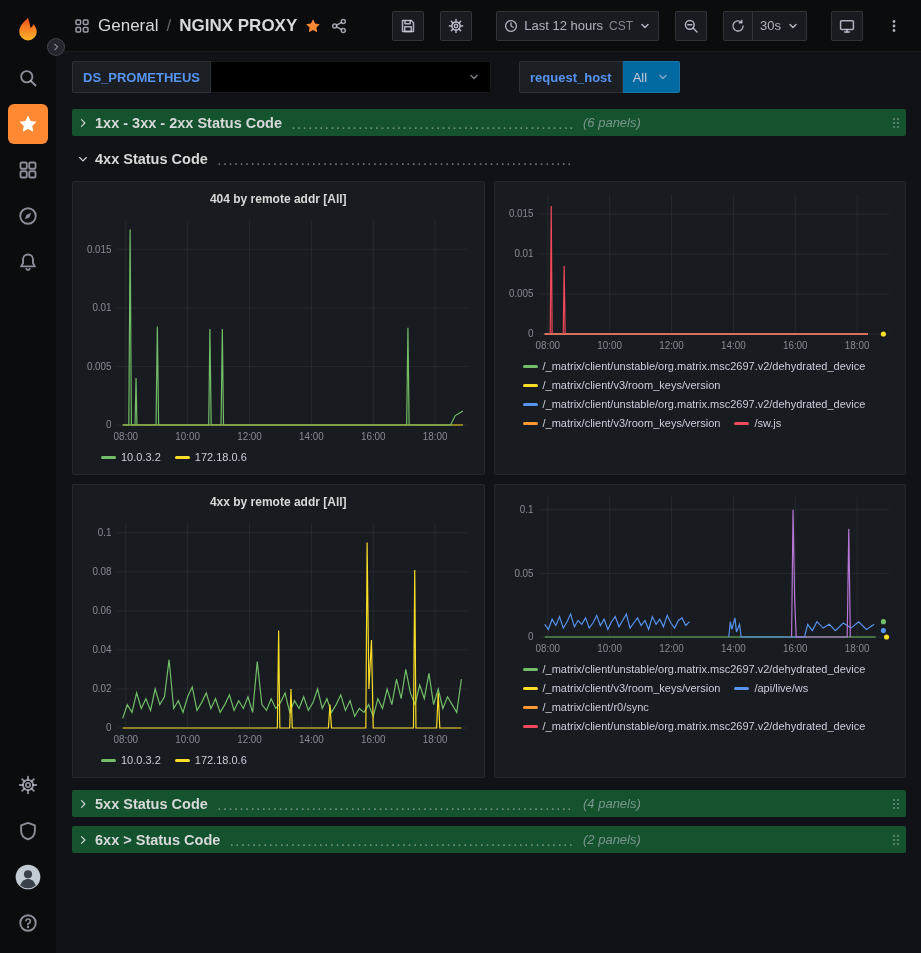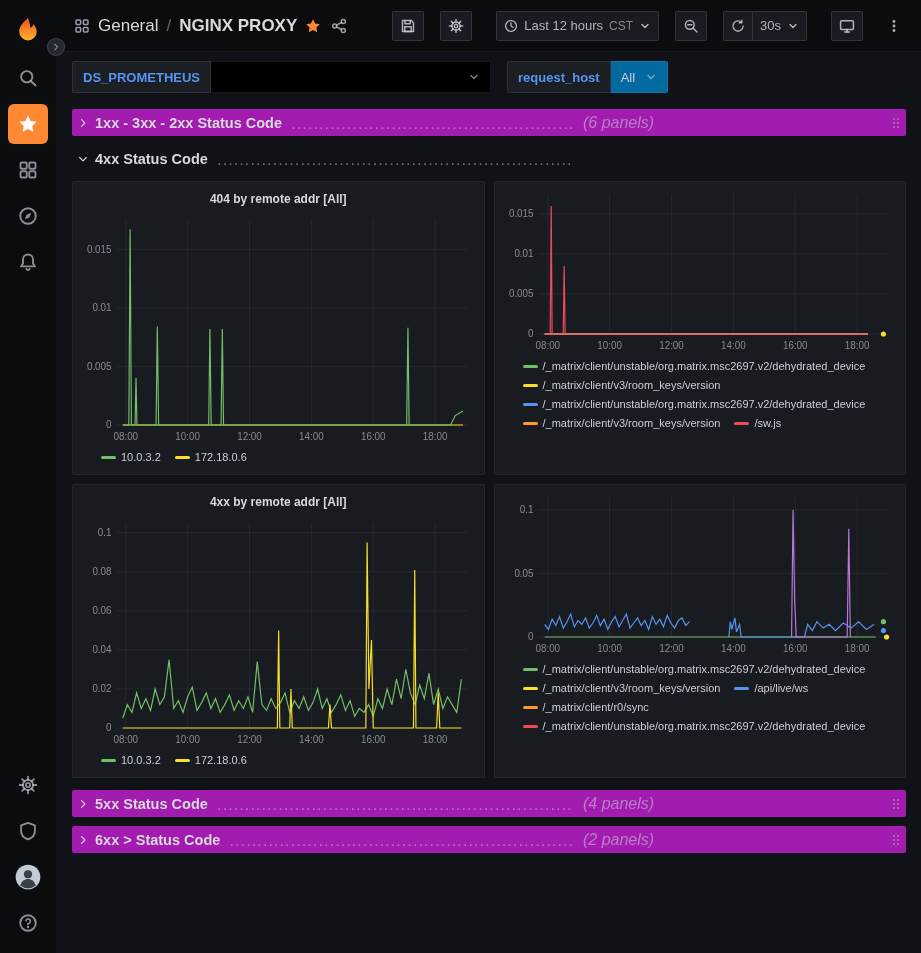--- a/index.html
+++ b/index.html
@@ -42,42 +42,42 @@
     min-width:30px; padding:0 7px; border:1px solid rgba(204,204,220,.15); border-radius:2px;
     background:#181b1f; color:rgba(204,204,220,.85); font-size:13px; cursor:pointer; white-space:nowrap; }
   .tb-btn .tz { color:rgba(204,204,220,.6); font-size:12px; }
   .btn-group { display:flex; }
   .btn-group .tb-btn:first-child { border-radius:2px 0 0 2px; }
   .btn-group .tb-btn:last-child { border-radius:0 2px 2px 0; margin-left:-1px; }
   .tb-kebab { border:none; background:transparent; padding:0 4px; }
   .gap-l { margin-left:8px; }
 
   
-  .subbar { display:flex; align-items:center; gap:16px; padding:9px 16px 7px; flex-shrink:0; }
+  .subbar { display:flex; align-items:center; gap:28px; padding:9px 16px 7px; flex-shrink:0; }
   .var-group { display:flex; align-items:stretch; height:32px; }
   .var-label { display:flex; align-items:center; padding:0 10px; background:#1b1e23;
     border:1px solid rgba(204,204,220,.11); color:#5794f2; font-size:13px; font-weight:700;
     border-radius:2px 0 0 2px; cursor:pointer; white-space:nowrap; }
   .var-value { display:flex; align-items:center; gap:10px; padding:0 10px; background:#0369a1;
     border:1px solid rgba(204,204,220,.11); border-left:none; font-size:13px; color:#ccccdc;
     border-radius:0 2px 2px 0; cursor:pointer; }
   .var-value .caret { color:rgba(204,204,220,.6); display:flex; }
   .var-value.blackout { background:#000; width:280px; justify-content:flex-end; }
 
   
   .dash { flex:1; overflow:hidden; padding:4px 15px 16px 16px; }
   .row-head { display:flex; align-items:center; height:27px; margin:5px 0 9px; padding:0 5px;
     border-radius:2px; cursor:pointer; }
-  .row-head.collapsed { background:#a21caf; }
+  .row-head.collapsed { background:#14532d; }
   .row-chevron { color:#d8d9da; display:flex; margin-right:6px; flex-shrink:0; }
   .row-left { display:flex; align-items:center; width:478px; overflow:hidden; flex-shrink:0; }
   .row-title { font-weight:700; font-size:14.5px; color:#d8d9da; white-space:nowrap; margin-right:10px; }
   .leader-dots { flex:1; overflow:hidden; white-space:nowrap; color:rgba(204,204,220,.5);
     font-size:11px; letter-spacing:2.5px; font-weight:700; padding-top:5px; }
-  .row-count { font-style:italic; font-size:16px; color:rgba(204,204,220,.55); white-space:nowrap;
+  .row-count { font-style:italic; font-size:13px; color:rgba(204,204,220,.55); white-space:nowrap;
     margin-left:10px; }
   .drag-handle { margin-left:auto; color:rgba(204,204,220,.45); display:flex; cursor:grab; }
 
   .grid { display:grid; grid-template-columns:1fr 1fr; gap:9px; margin-bottom:12px; }
   .panel { background:#181b1f; border:1px solid rgba(204,204,220,.07); border-radius:2px;
     height:294px; display:flex; flex-direction:column; padding:4px 8px 6px; overflow:hidden; }
   .panel-title { text-align:center; font-size:12px; font-weight:700; color:#d8d9da; height:26px;
     line-height:26px; flex-shrink:0; cursor:pointer; white-space:nowrap; overflow:hidden; }
   svg.chart { width:100%; flex-shrink:0; }
   .chart text.tick { fill:rgba(204,204,220,.62); font-size:10px; font-family:inherit; }

